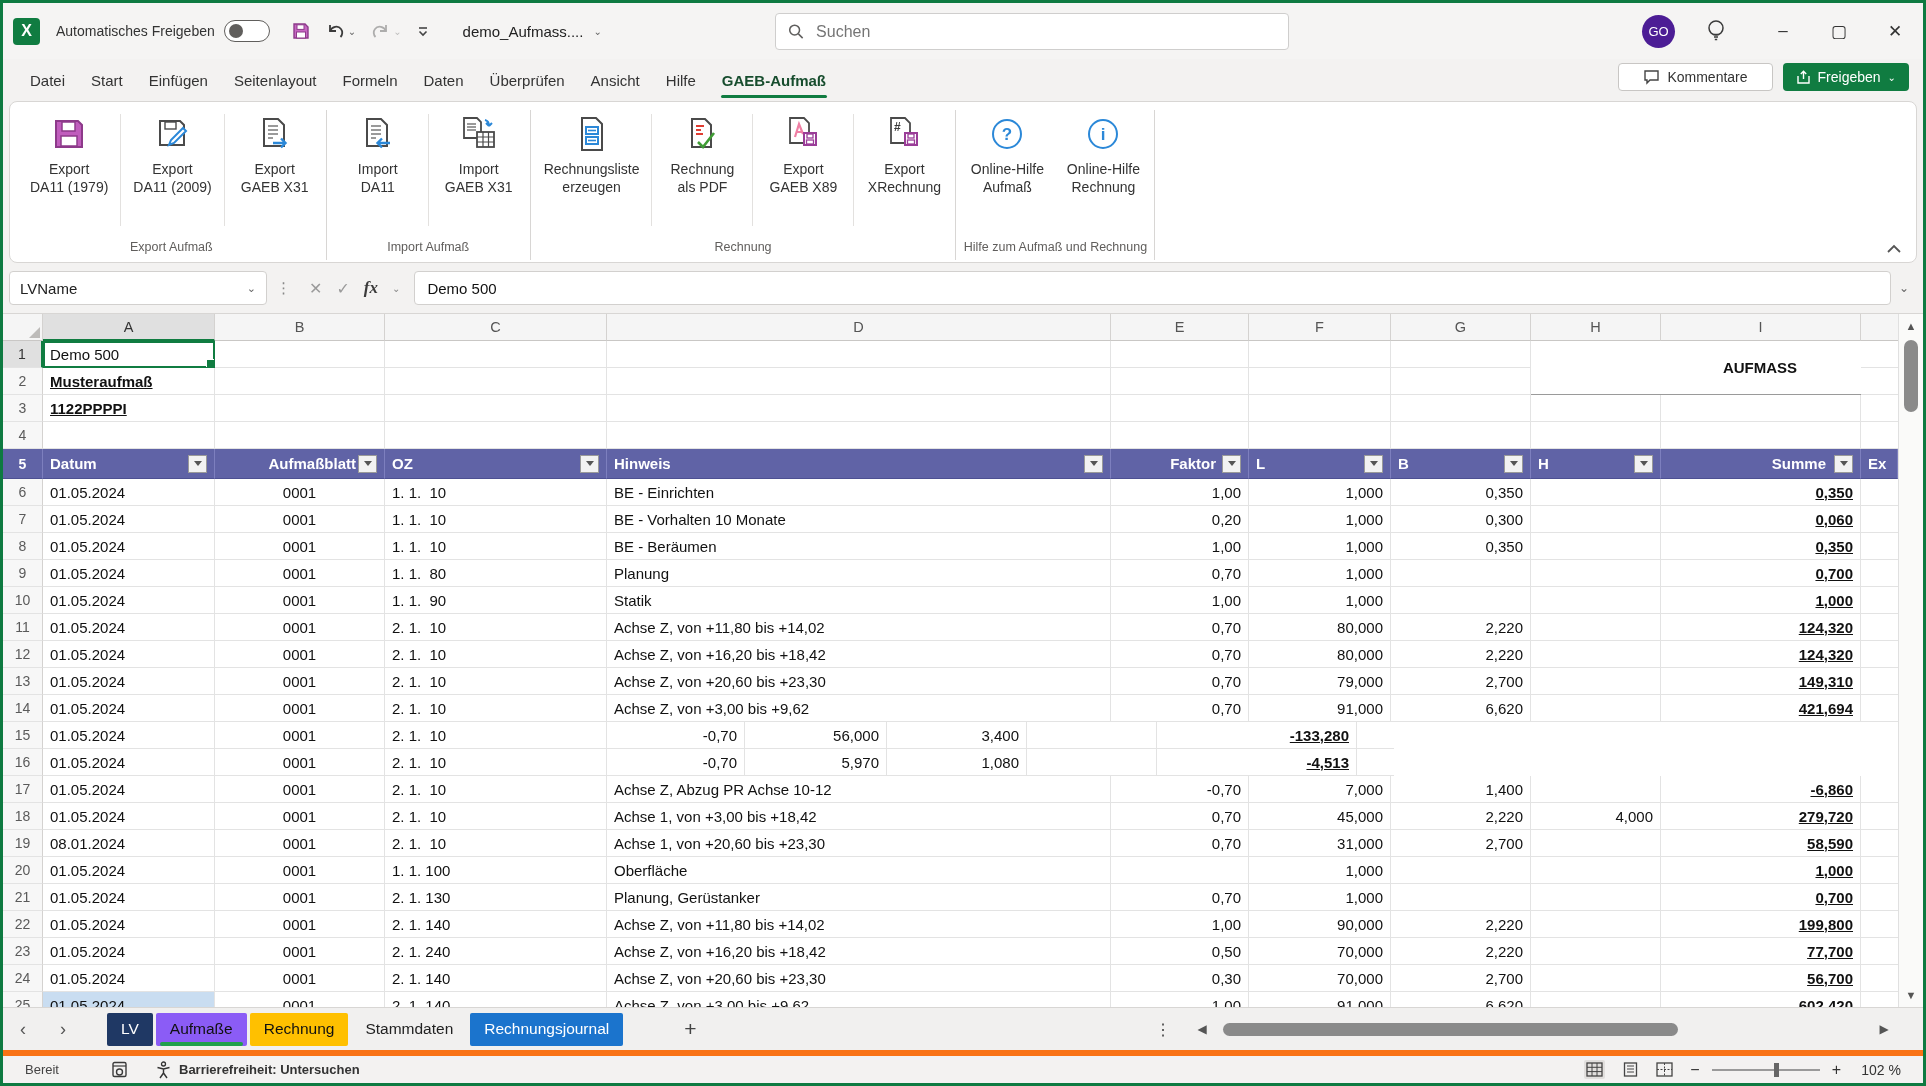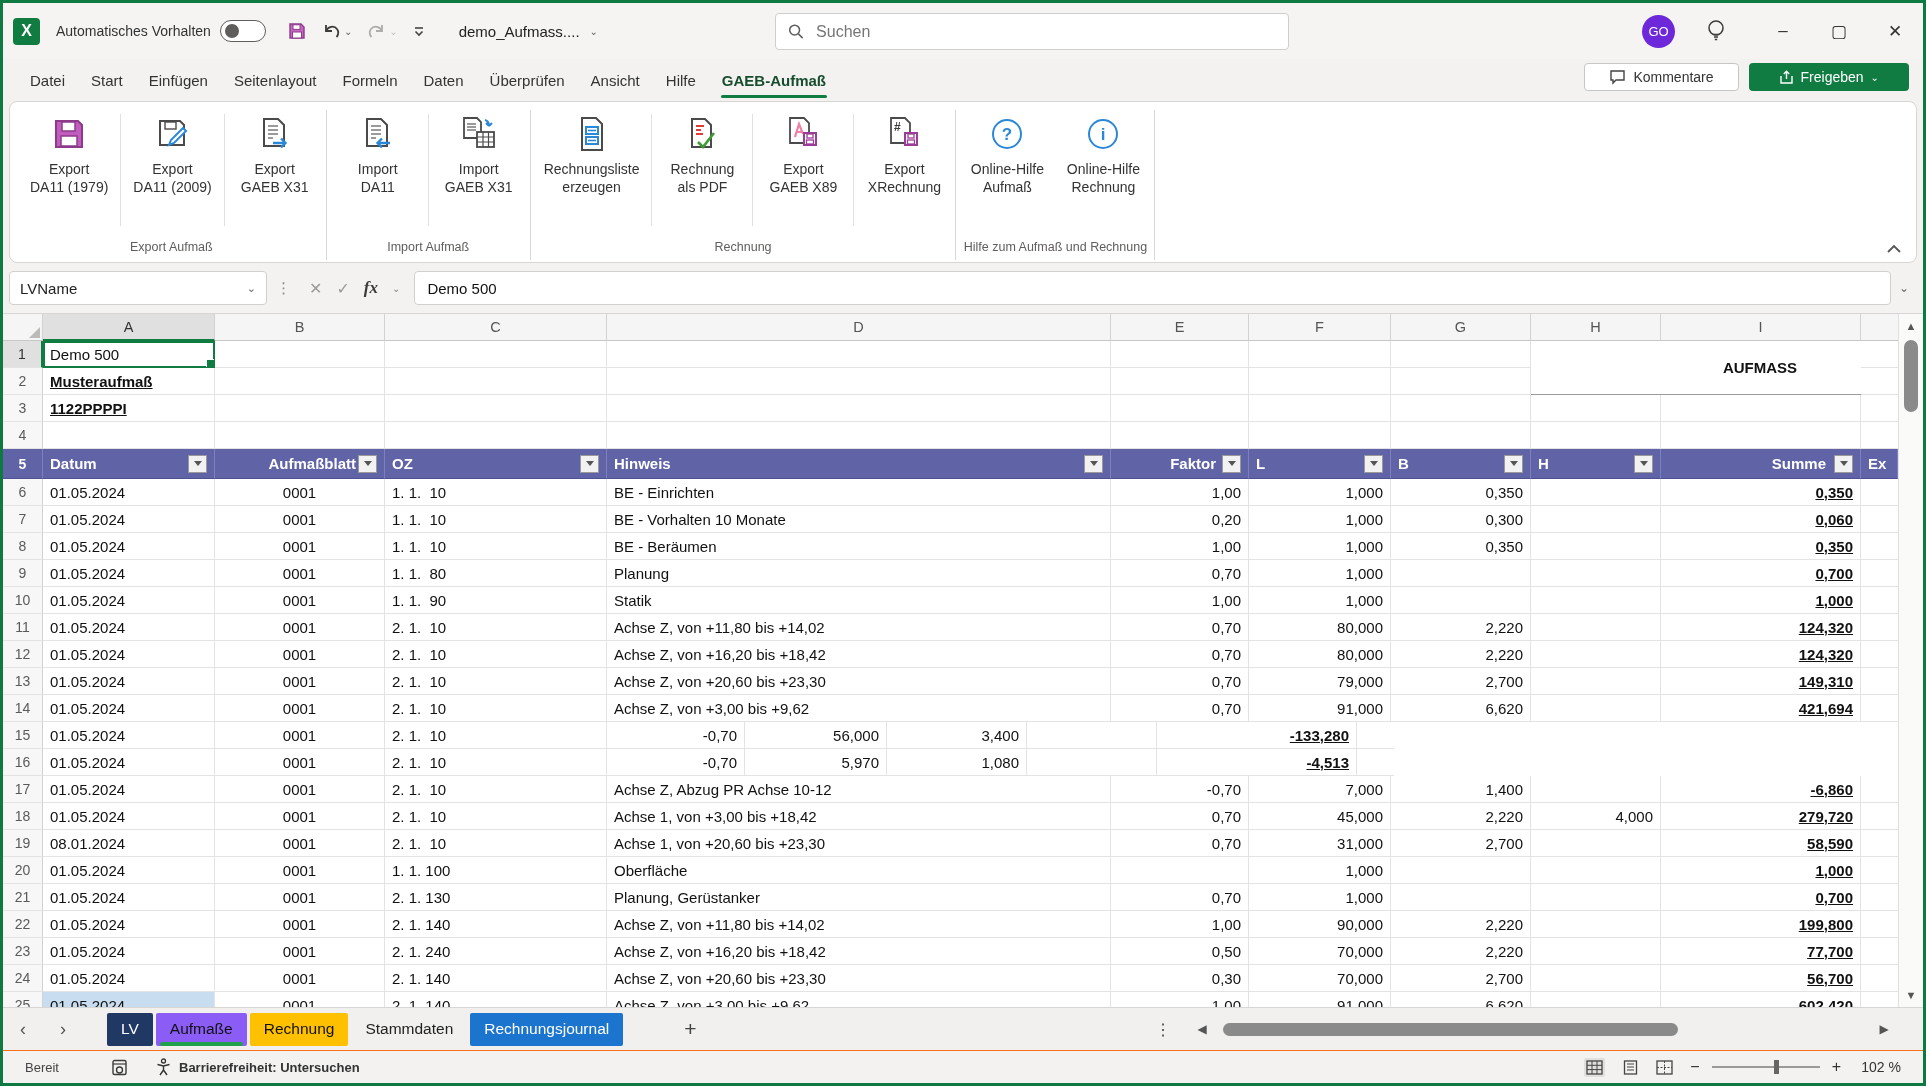--- a/index.html
+++ b/index.html
@@ -13,32 +13,32 @@
   .toggle{width:46px;height:22px;border:1px solid #605e5c;border-radius:11px;background:#fff;position:relative;}
   .toggle .knob{position:absolute;left:4px;top:3px;width:14px;height:14px;border-radius:50%;background:#605e5c;}
   .qa-sep{width:14px;}
   .qa-btn{display:flex;align-items:center;margin:0 7px;color:#444;}
   .qa-chev{font-size:10px;color:#666;margin-left:2px;}
   .dis{opacity:.38;}
   .doc-title{display:flex;align-items:center;gap:8px;font-size:15px;color:#222;margin-left:26px;}
   .search{position:absolute;left:772px;top:10px;width:514px;height:37px;background:#fff;border:1px solid #cfcecd;border-radius:4px;display:flex;align-items:center;padding:0 12px;gap:10px;}
   .search input{border:none;outline:none;font-size:16px;color:#767676;width:100%;background:transparent;}
   .tb-right{position:absolute;right:0;top:0;height:56px;display:flex;align-items:center;}
-  .avatar{width:33px;height:33px;border-radius:50%;background:#6d28d9;color:#fff;font-size:13px;display:flex;align-items:center;justify-content:center;margin-right:30px;}
+  .avatar{width:33px;height:33px;border-radius:50%;background:#4c1d95;color:#fff;font-size:13px;display:flex;align-items:center;justify-content:center;margin-right:30px;}
   .bulb{margin-right:28px;}
   .winbtn{width:56px;height:48px;display:flex;align-items:center;justify-content:center;font-size:17px;color:#333;}
 
   
   .ribbontabs{height:42px;display:flex;align-items:center;padding-left:14px;position:relative;background:#f3f2f1;}
   .rtab{padding:0 13px;font-size:15px;color:#333;height:100%;display:flex;align-items:center;position:relative;}
   .rtab.active{font-weight:bold;color:#174d2e;}
   .rtab.active::after{content:"";position:absolute;left:12px;right:12px;bottom:3px;height:3px;border-radius:2px;background:#107c41;}
   .tabs-right{position:absolute;right:14px;top:4px;display:flex;gap:10px;align-items:center;}
   .btn-comments{display:flex;align-items:center;gap:7px;background:#fff;border:1px solid #c8c6c4;border-radius:4px;padding:5px 24px;font-size:14px;color:#333;}
-  .btn-share{display:flex;align-items:center;gap:7px;background:#107c41;border-radius:4px;padding:6px 30px;font-size:14px;color:#fff;}
+  .btn-share{display:flex;align-items:center;gap:7px;background:#107c41;border-radius:4px;padding:6px 13px;font-size:14px;color:#fff;}
 
   
   .ribbonpanel{height:162px;margin:0 6px;background:#fff;border:1px solid #d8d6d4;border-radius:8px;position:relative;display:flex;padding:6px 4px 0 10px;}
   .rgroup{display:flex;flex-direction:column;}
   .rbtns{display:flex;flex:1;}
   .rbtn{display:flex;flex-direction:column;align-items:center;justify-content:flex-start;padding:8px 10px 0 10px;min-width:96px;}
   .rbtn svg{margin-bottom:8px;}
   .rlbl{font-size:14px;color:#333;line-height:18px;text-align:center;white-space:nowrap;}
   .rglabel{font-size:12.5px;color:#605e5c;text-align:center;padding:4px 0 8px 0;}
   .vsep{width:1px;background:#e3e1df;margin:6px 2px 10px 2px;}
@@ -103,41 +103,41 @@
   .stab-plain{color:#222;}
   .stab-blue{background:#1b74cd;color:#fff;}
   .addsheet{font-size:21px;color:#444;margin-left:58px;}
   .sheetdots{position:absolute;left:1152px;color:#444;font-size:16px;}
   .hscroll{position:absolute;left:1188px;right:28px;top:0;bottom:0;display:flex;align-items:center;}
   .hs-arr{color:#555;font-size:12px;width:22px;text-align:center;}
   .hs-track{flex:1;height:15px;position:relative;}
   .hs-thumb{position:absolute;left:10px;top:1px;width:455px;height:13px;background:#8a8a8a;border-radius:7px;}
 
   
-  .statusbar{height:33px;background:#f3f2f1;border-top:1px solid #f97316;display:flex;align-items:center;font-size:13px;color:#444;padding:12px 22px;}
+  .statusbar{height:33px;background:#f3f2f1;border-top:6px solid #f97316;display:flex;align-items:center;font-size:13px;color:#444;padding:12px 22px;}
   .sb-ready{width:86px;}
   .sb-icon{margin-right:26px;display:flex;align-items:center;}
   .sb-acc{display:flex;align-items:center;gap:7px;font-weight:bold;color:#333;}
   .sb-right{margin-left:auto;display:flex;align-items:center;gap:17px;}
   .viewbtn{display:flex;align-items:center;}
   .viewbtn.active{background:#e1dfdd;border-radius:2px;padding:2px;}
   .zoomctl{display:flex;align-items:center;gap:12px;}
   .zoomtrack{width:108px;height:2px;background:#9a9a9a;position:relative;}
   .zoomthumb{position:absolute;left:62px;top:-6px;width:5px;height:14px;background:#666;}
   .zoomtxt{font-size:14px;color:#333;min-width:48px;text-align:right;}
 </style>
 </head>
 <body>
 
 <div class="window">
 
   <div class="titlebar">
     <div class="xl-logo">X</div>
     <div class="autosave">
-      <span>Automatisches Vorhalten</span>
+      <span>Automatisches Freigeben</span>
       <div class="toggle">
           <div class="knob"></div>
         </div>
     </div>
     <div class="qa-sep"></div>
     <div class="qa-btn">
       <svg width="20" height="20" viewBox="0 0 20 20">
           <path d="M3 3h11l3 3v11H3z" fill="#c667c2" stroke="#8d3a8a" stroke-width="1.4"></path>
           <rect x="6" y="3.8" width="7" height="4.6" fill="#fff" stroke="#8d3a8a"></rect>
           <rect x="5.5" y="11" width="9" height="6" fill="#fff" stroke="#8d3a8a"></rect>

